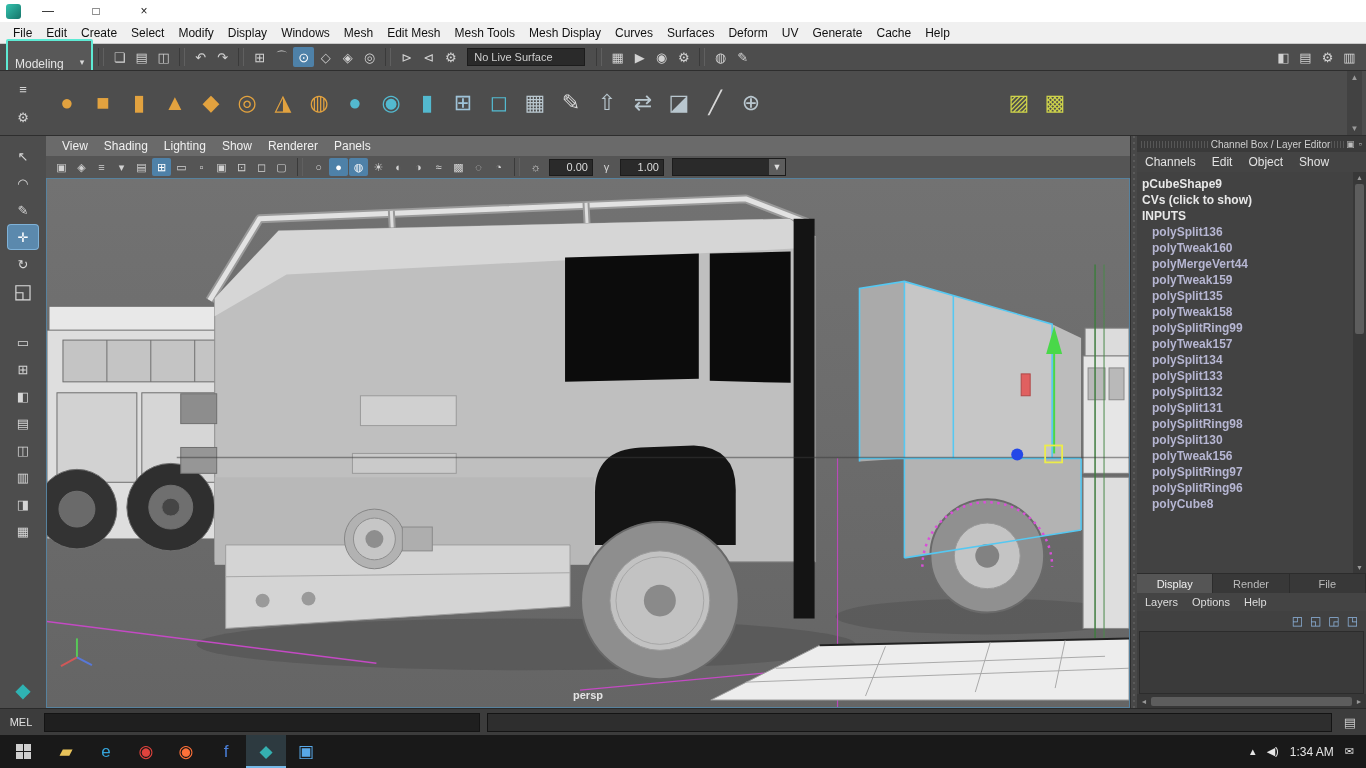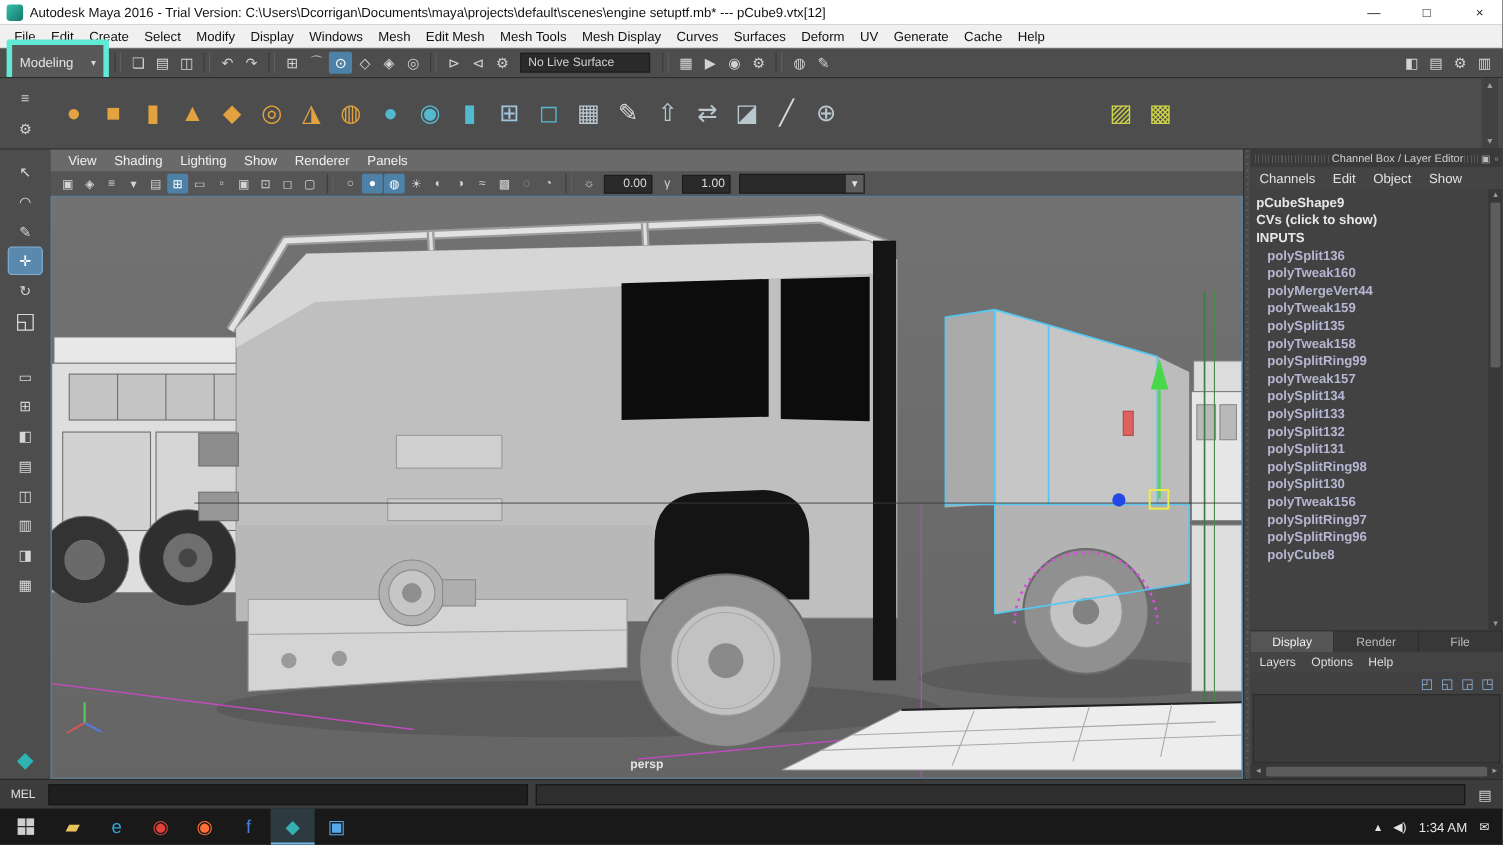--- a/index.html
+++ b/index.html
@@ -11,21 +11,21 @@
   .app-icon{width:15px;height:15px;border-radius:3px;background:linear-gradient(135deg,#35c2ae,#15756a);flex:none;}
   .tb-title{flex:1;white-space:nowrap;overflow:hidden;}
   .win-btn{width:42px;height:100%;display:flex;align-items:center;justify-content:center;font-size:12px;color:#222;}
 
   
   .menubar{height:22px;background:#f0f0f0;border-bottom:1px solid #c9c9c9;display:flex;align-items:center;padding:0 6px;font-size:12px;color:#111;}
   .menu-item{padding:14px 7px;height:100%;display:flex;align-items:center;text-align:center;}
 
   
   .statusline{height:26px;background:#4d4d4d;display:flex;align-items:center;padding:0 6px;}
-  .mode-dd{display:flex;align-items:center;gap:16px;background:#585858;border:5px solid #5eead4;border-radius:2px;height:20px;padding:16px 7px;font-size:12px;color:#e4e4e4;}
+  .mode-dd{display:flex;gap:16px;background:#585858;border:2px solid #5eead4;border-radius:2px;height:20px;padding:16px 7px;font-size:12px;color:#e4e4e4;}
   .dd-arrow{font-size:9px;color:#d8d8d8;}
   .sep{width:6px;height:18px;border-left:1px solid #3a3a3a;border-right:1px solid #606060;margin:0 5px;}
   .igroup{display:flex;align-items:center;gap:1px;}
   .ibtn{min-width:21px;height:20px;display:flex;align-items:center;justify-content:center;font-size:13px;color:#d2d2d2;border-radius:2px;}
   .ibtn.active{background:#4e81a8;color:#fff;}
   .live-field{width:118px;height:18px;background:#2a2a2a;border:1px solid #1c1c1c;color:#cfcfcf;font-size:11px;padding:0 6px;margin:0 6px;}
   .right-group{margin-left:auto;}
 
   
   .shelf-wrap{display:flex;height:65px;background:#4d4d4d;border-top:1px solid #2e2e2e;}
@@ -104,21 +104,20 @@
   .tray{margin-left:auto;display:flex;align-items:center;gap:11px;padding:0 12px;color:#e6e6e6;font-size:12px;}
   .tray .ticon{font-size:11px;color:#e6e6e6;}
 </style>
 </head>
 <body>
 
 <div class="app" data-name="maya-application-window">
 
   <div class="titlebar" data-name="title-bar">
     <span class="app-icon" data-name="maya-app-icon"></span>
-    <span class="tb-title" data-name="window-title">Autodesk Maya 2016 - Trial Version: C:\Users\Dcorrigan\Documents\maya\projects\default\scenes\engine setuptf.mb*  ---  pCube9.vtx[12]</span>
     <span class="win-btn" data-name="minimize-button">—</span>
     <span class="win-btn" data-name="maximize-button">□</span>
     <span class="win-btn" data-name="close-button">×</span>
   </div>
 
   <div class="menubar" data-name="main-menu-bar">
 
   <span class="menu-item" data-name="menu-file">File</span>
       <span class="menu-item" data-name="menu-edit">Edit</span>
       <span class="menu-item" data-name="menu-create">Create</span>

